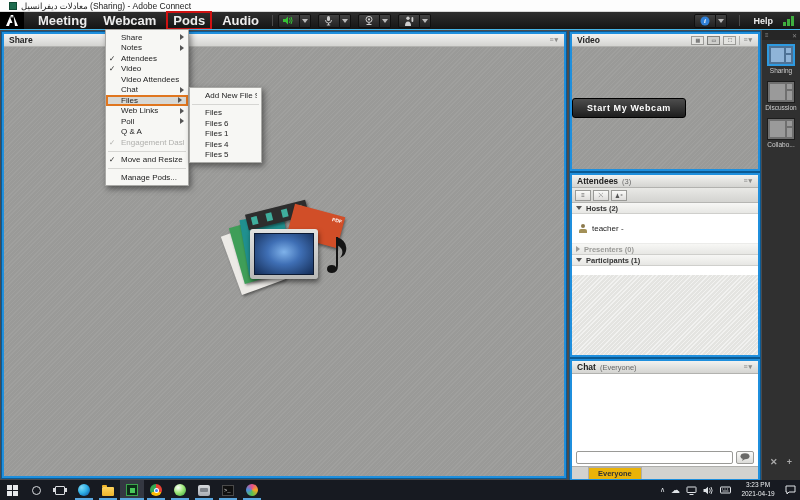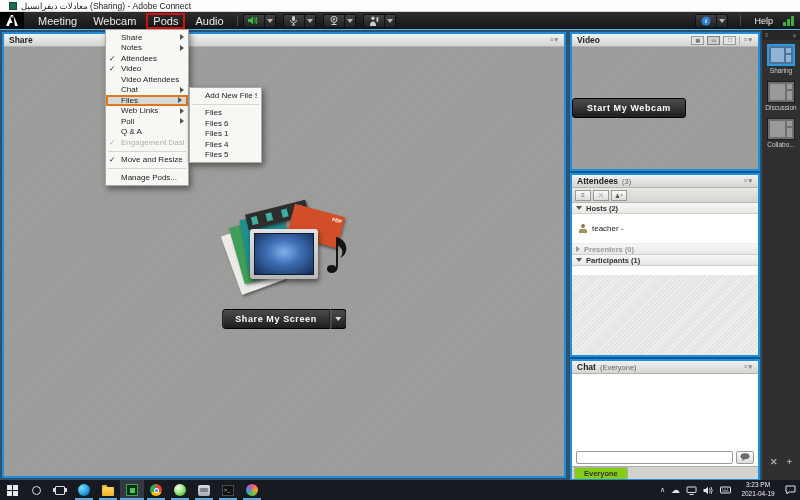--- a/index.html
+++ b/index.html
@@ -8,29 +8,29 @@
 
   
   .titlebar{position:absolute;top:0;left:0;width:800px;height:12px;background:#fdfdfd;display:flex;align-items:center;padding-left:9px;border-bottom:1px solid #d8d8d8}
   .titlebar .doc-icon{width:8px;height:8px;background:#1d6b4e;border:1px solid #0f4a33;margin-right:4px}
   .titlebar .title{font-size:8.5px;color:#1a1a1a;white-space:nowrap}
 
   
   .menubar{position:absolute;top:12px;left:0;width:800px;height:17px;background:linear-gradient(#2e2e2e,#151515);display:flex;align-items:center;color:#e6e6e6}
   .adobe-logo{width:24px;height:17px;background:#000;display:flex;align-items:center;justify-content:center;margin-right:6px}
   .adobe-logo svg{display:block}
-  .menu-item{padding:2px 8px;font-size:11px;font-weight:normal;color:#ececec;cursor:default}
+  .menu-item{padding:2px 8px;font-size:13px;font-weight:bold;color:#ececec;cursor:default}
   .menu-item.boxed{border:2px solid #d01212;padding:0 5px;margin:0 2px}
   .mb-sep{width:1px;height:11px;background:#4a4a4a;margin:0 5px}
   .icon-btn-group{display:flex;align-items:center;margin-right:7px}
   .icon-btn{width:22px;height:14px;background:linear-gradient(#414141,#222);border:1px solid #101010;border-radius:2px 0 0 2px;display:flex;align-items:center;justify-content:center}
   .icon-btn.rt{width:11px;border-radius:0 2px 2px 0;border-left:none}
   .dd-caret{width:0;height:0;border-left:3px solid transparent;border-right:3px solid transparent;border-top:4px solid #b9b9b9}
   .mb-right{margin-left:auto;display:flex;align-items:center;padding-right:6px}
-  .help-label{font-size:9px;font-weight:normal;color:#ececec;padding:0 8px}
+  .help-label{font-size:9px;font-weight:bold;color:#ececec;padding:0 8px}
   .conn-bars{display:flex;align-items:flex-end;gap:1px;height:10px;margin-left:2px}
   .conn-bars i{display:block;width:3px;background:#3fae3f}
   .conn-bars i:nth-child(1){height:4px}.conn-bars i:nth-child(2){height:7px}.conn-bars i:nth-child(3){height:10px}
 
   
   .stage{position:absolute;top:29px;left:0;width:800px;height:451px;background:#4b4b4d;border-top:1px solid #45b4e6}
   .pod{position:absolute;border:2px solid #1f8fdd;background:#9a9a98;box-shadow:0 0 0 1px #0c5a92}
   .pod-header{height:13px;background:linear-gradient(#f2f2f0,#d4d4d1);border-bottom:1px solid #b2b2af;display:flex;align-items:center;padding:0 5px;font-size:8.5px;color:#222;font-weight:bold}
   .pod-header .scope{font-weight:normal;color:#666;margin-left:4px;font-size:7.5px}
   .pod-menu-glyph{margin-left:auto;color:#8a8a88;font-size:7px;letter-spacing:1px}
@@ -82,21 +82,21 @@
   .avatar.blue::after{background:#5a93d6}
   .att-rest{position:absolute;left:0;right:0;bottom:0;top:100px;background:#e4e4e1;background-image:repeating-linear-gradient(135deg,rgba(255,255,255,.5) 0 1px,rgba(0,0,0,0) 1px 3px)}
 
   
   .chat-pod{left:570px;top:329px;width:190px;height:122px;background:#fff}
   .chat-body{position:absolute;top:13px;left:0;right:0;bottom:31px;background:#fff}
   .chat-input-row{position:absolute;left:0;right:0;bottom:13px;height:18px;display:flex;align-items:center;gap:3px;padding:0 4px;background:#fff}
   .chat-input{flex:1;height:13px;border:1px solid #9a9a97;border-radius:2px;font-size:8px;padding:0 3px;outline:none}
   .chat-send{width:18px;height:13px;border:1px solid #9a9a97;border-radius:2px;background:linear-gradient(#fafaf8,#dcdcd9);display:flex;align-items:center;justify-content:center}
   .chat-tabs{position:absolute;left:0;right:0;bottom:0;height:13px;background:#d2d2cf;border-top:1px solid #aeaeab;display:flex;align-items:flex-end}
-  .chat-tab{background:#84cc16;border:1px solid #aeaeab;border-bottom:none;font-size:7.5px;color:#333;padding:1px 9px 1px;margin-left:2px;font-weight:bold}
+  .chat-tab{background:#eab308;border:1px solid #aeaeab;border-bottom:none;font-size:7.5px;color:#333;padding:1px 9px 1px;margin-left:16px;font-weight:bold}
 
   
   .layoutbar{position:absolute;left:762px;top:0;width:38px;height:451px;background:#303030}
   .lb-top{height:10px;display:flex;align-items:center;justify-content:space-between;padding:0 3px;color:#8a8a8a;font-size:6px;background:#262626}
   .thumb-wrap{display:flex;flex-direction:column;align-items:center;margin-top:4px}
   .thumb{width:28px;height:22px;background:#6f6f6f;border:1px solid #1c1c1c;position:relative;margin-bottom:1px}
   .thumb .a{position:absolute;left:2px;top:2px;right:9px;bottom:2px;background:#9a9a9a}
   .thumb .b{position:absolute;right:2px;top:2px;width:5px;height:5px;background:#9a9a9a}
   .thumb .c{position:absolute;right:2px;top:9px;width:5px;height:5px;background:#9a9a9a}
   .thumb .d{position:absolute;right:2px;bottom:2px;width:5px;height:4px;background:#9a9a9a}
@@ -264,26 +264,20 @@
         <div class="monitor">
             <div class="scr"></div>
           </div>
         <div class="note">
           <svg width="26" height="42" viewBox="0 0 26 42">
               <path d="M10 2 L12 2 L12 30 Q12 38 6 38 Q1 38 1 34 Q1 30 6 30 Q9 30 10 32 Z" fill="#141414"></path>
               <path d="M11 2 Q22 6 20 16 Q19 21 14 23 Q20 15 11 10 Z" fill="#141414"></path>
             </svg>
         </div>
       </div>
-      <div class="share-btn-row">
-        <span class="dark-btn">Share My Screen</span>
-        <span class="dark-btn-arrow">
-            <span class="dd-caret"></span>
-          </span>
-      </div>
     </div>
   </div>
 
   <div class="pod video-pod">
     <div class="pod-header">
       <span>Video</span>
       <span class="vh-icons">
         <span class="vh-btn">▦</span>
         <span class="vh-btn sel">▭</span>
         <span class="vh-btn">⛶</span>

